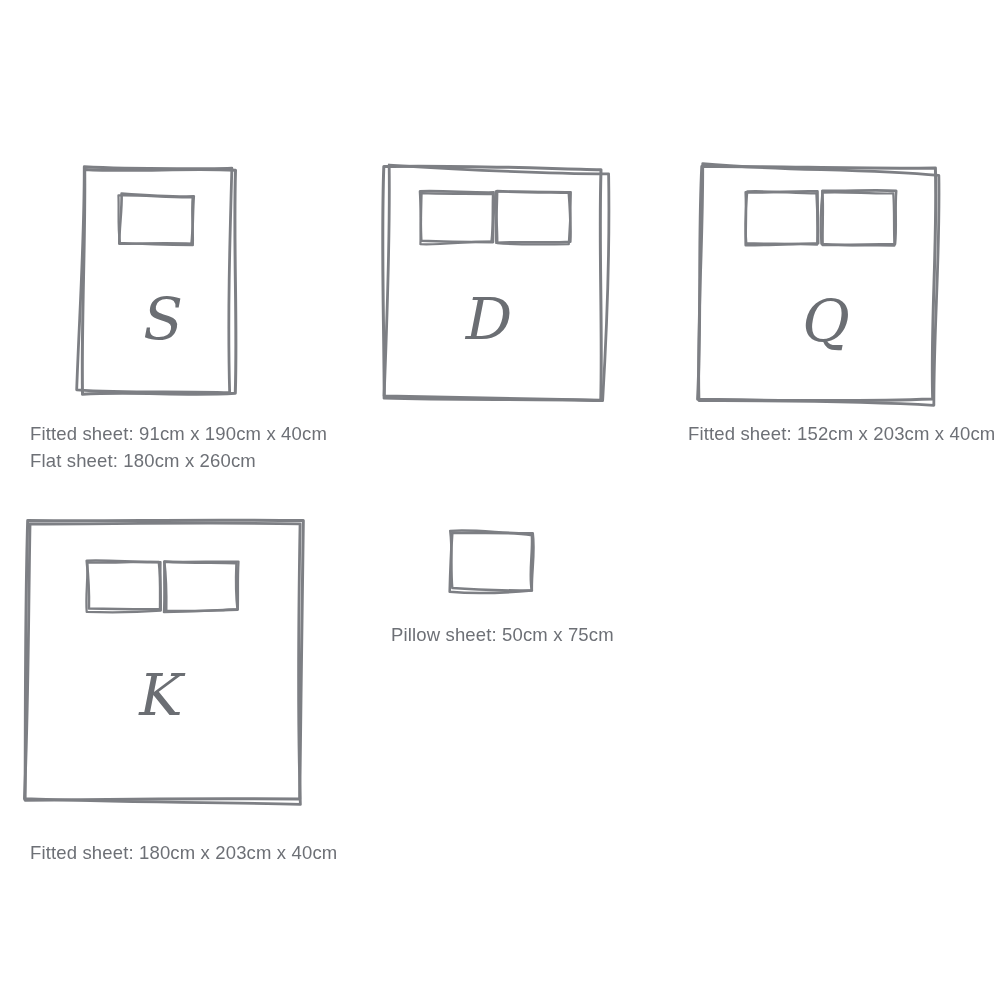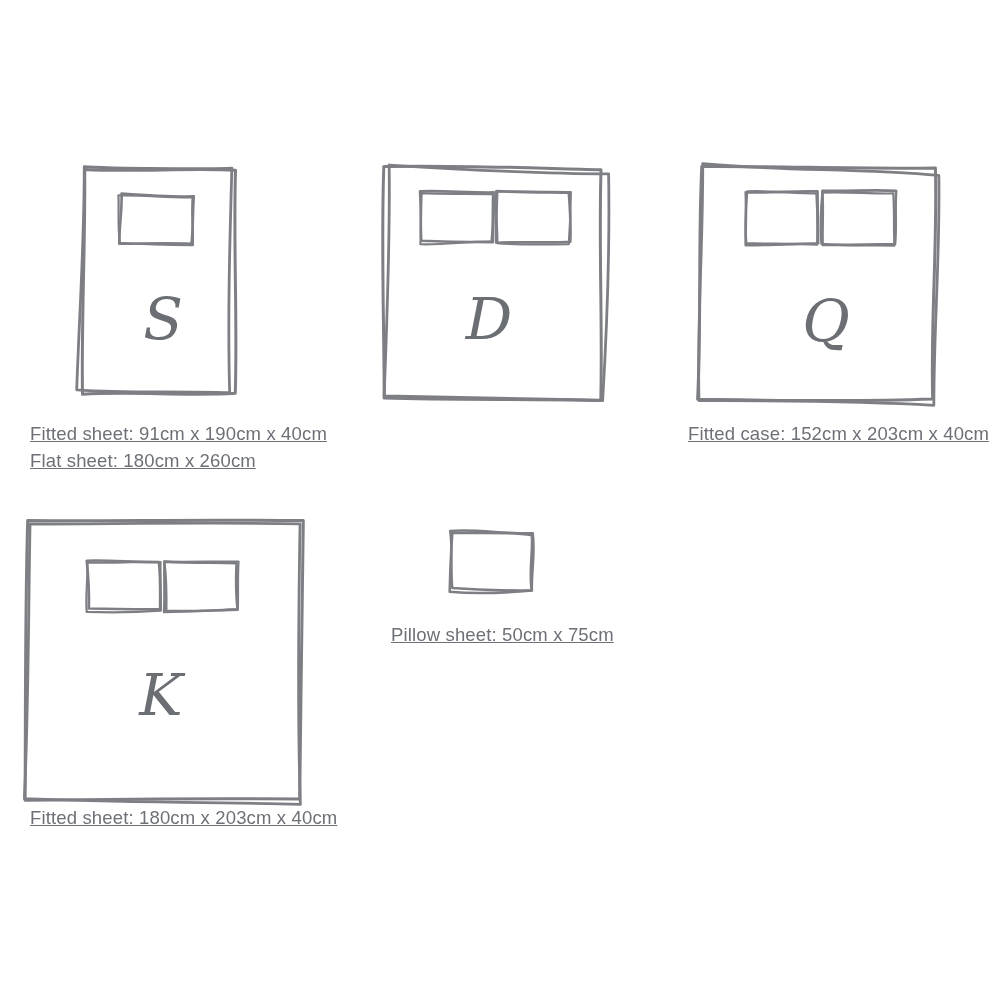--- a/index.html
+++ b/index.html
@@ -23,21 +23,20 @@
     fill:var(--letter);
     text-anchor:middle;
   }
   .label{
     position:absolute;
     font-size:18.5px;
     line-height:27px;
     letter-spacing:.15px;
     color:var(--text);
     white-space:nowrap;
-    text-decoration:underline;
   }
 </style>
 </head>
 <body>
 
 <div class="stage">
 
   <svg id="sketch" width="1000" height="1000" viewBox="0 0 1000 1000">
     <g id="bed-groups">
         <g>
@@ -83,24 +82,24 @@
 
   <div class="label" style="left:30px;top:420px">
     <div>Fitted sheet: 91cm x 190cm x 40cm</div>
     <div>Flat sheet: 180cm x 260cm</div>
   </div>
 
   <div class="label" style="left:357px;top:420px">
   </div>
 
   <div class="label" style="left:688px;top:420px">
-    <div>Fitted case: 152cm x 203cm x 40cm</div>
+    <div>Fitted sheet: 152cm x 203cm x 40cm</div>
   </div>
 
-  <div class="label" style="left:30px;top:804px">
+  <div class="label" style="left:30px;top:839px">
     <div>Fitted sheet: 180cm x 203cm x 40cm</div>
   </div>
 
   <div class="label" style="left:391px;top:621px">
     <div>Pillow sheet: 50cm x 75cm</div>
   </div>
 
 </div>
 
 </body></html>

